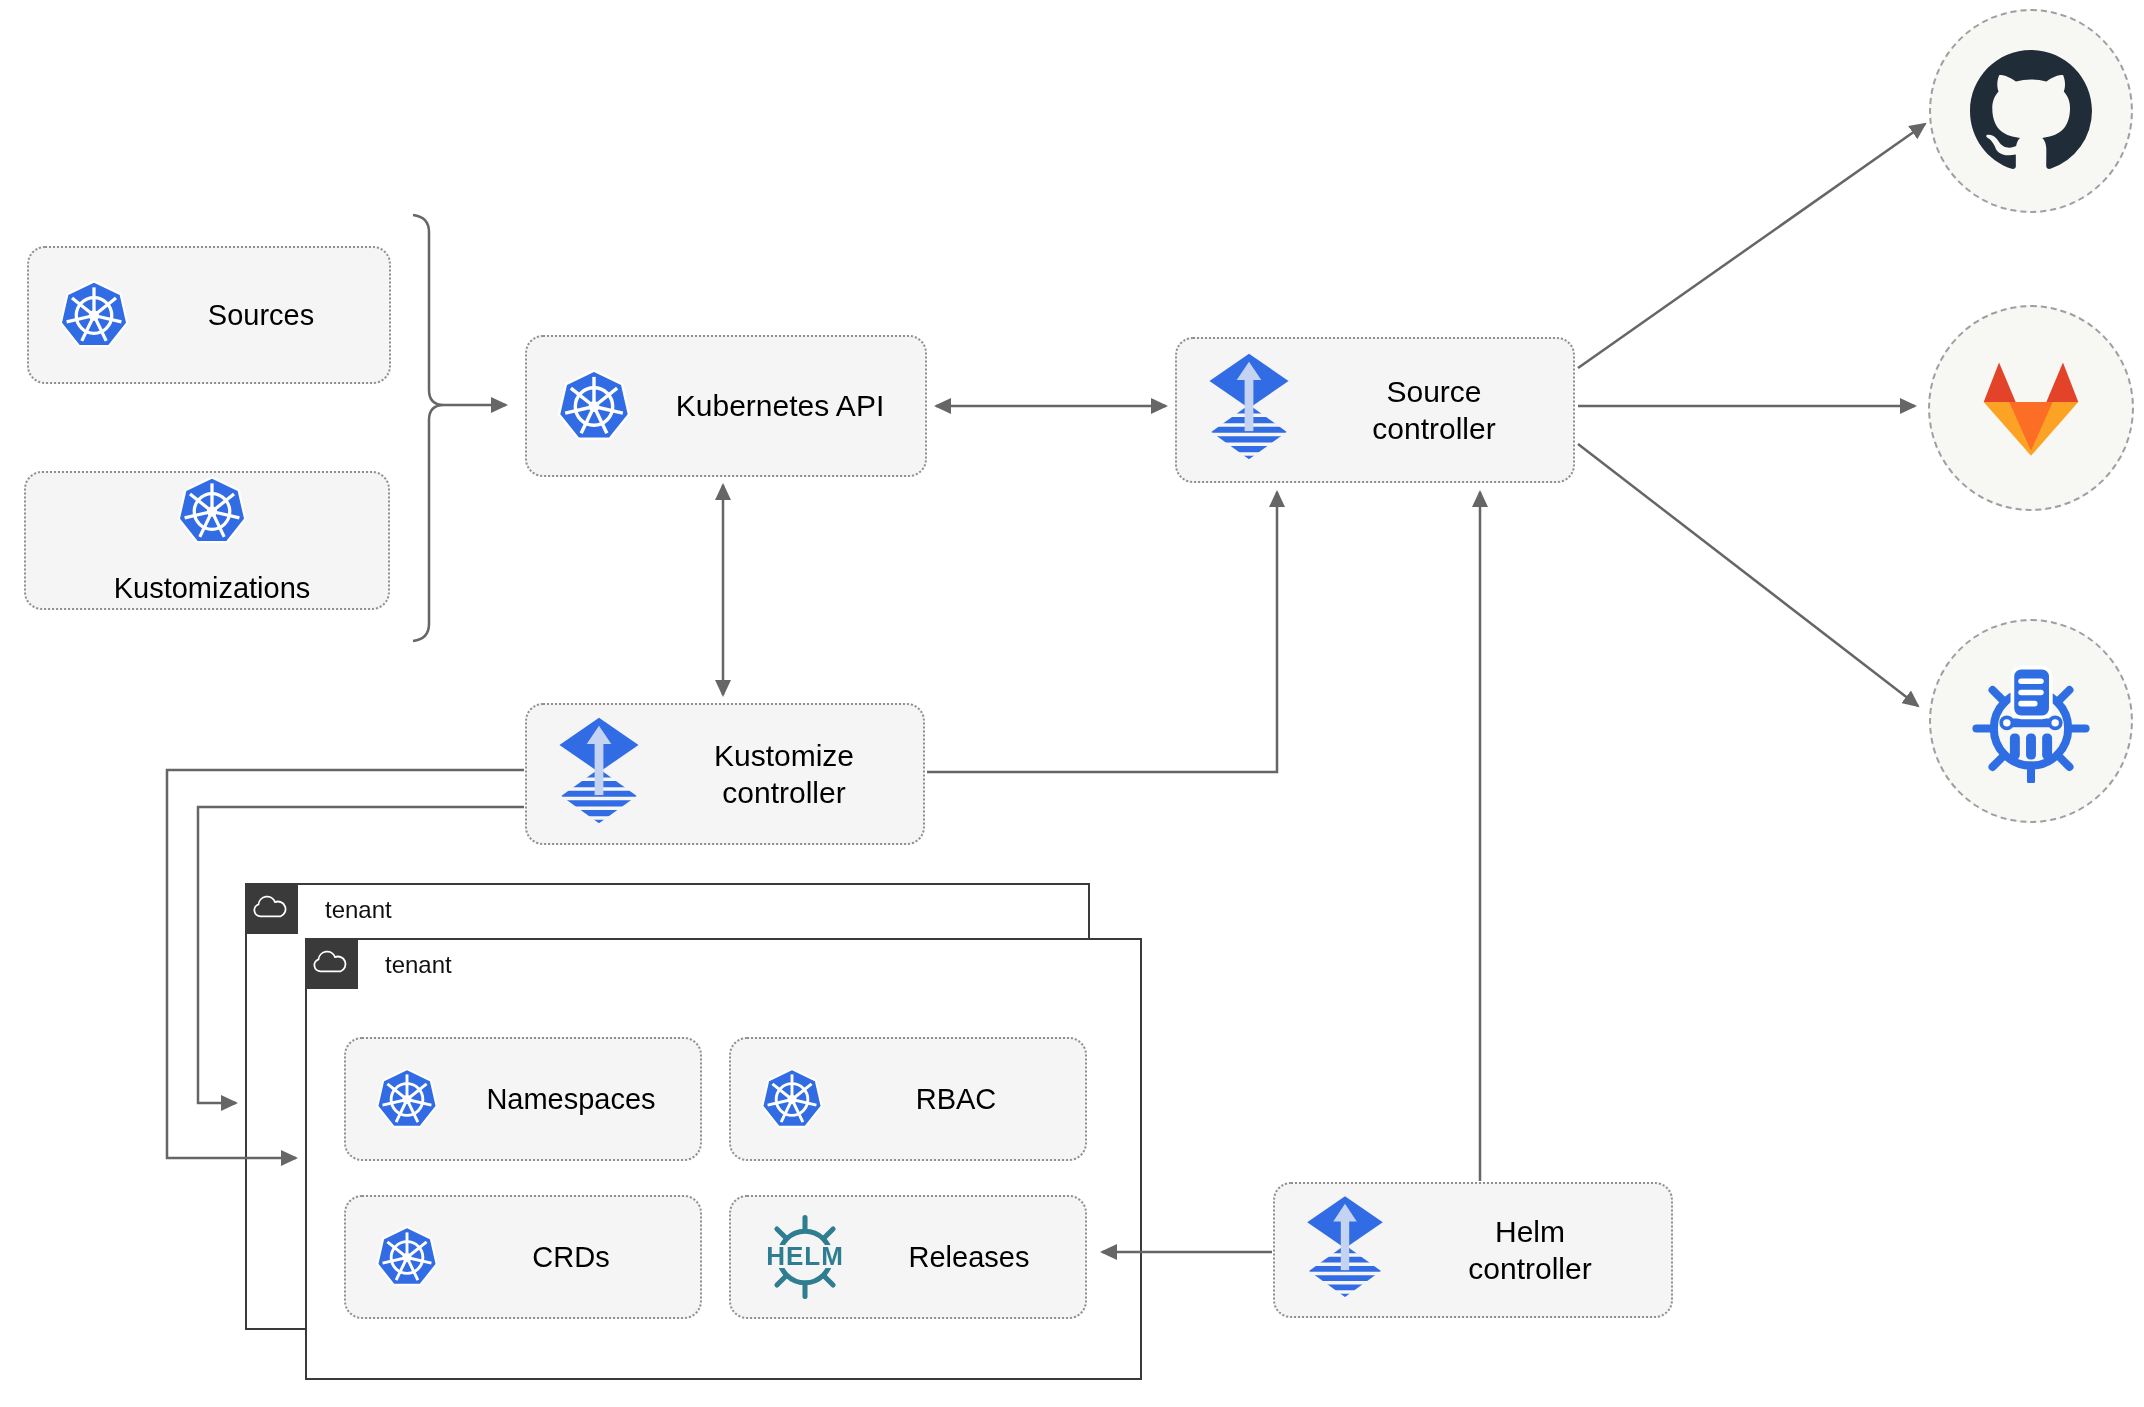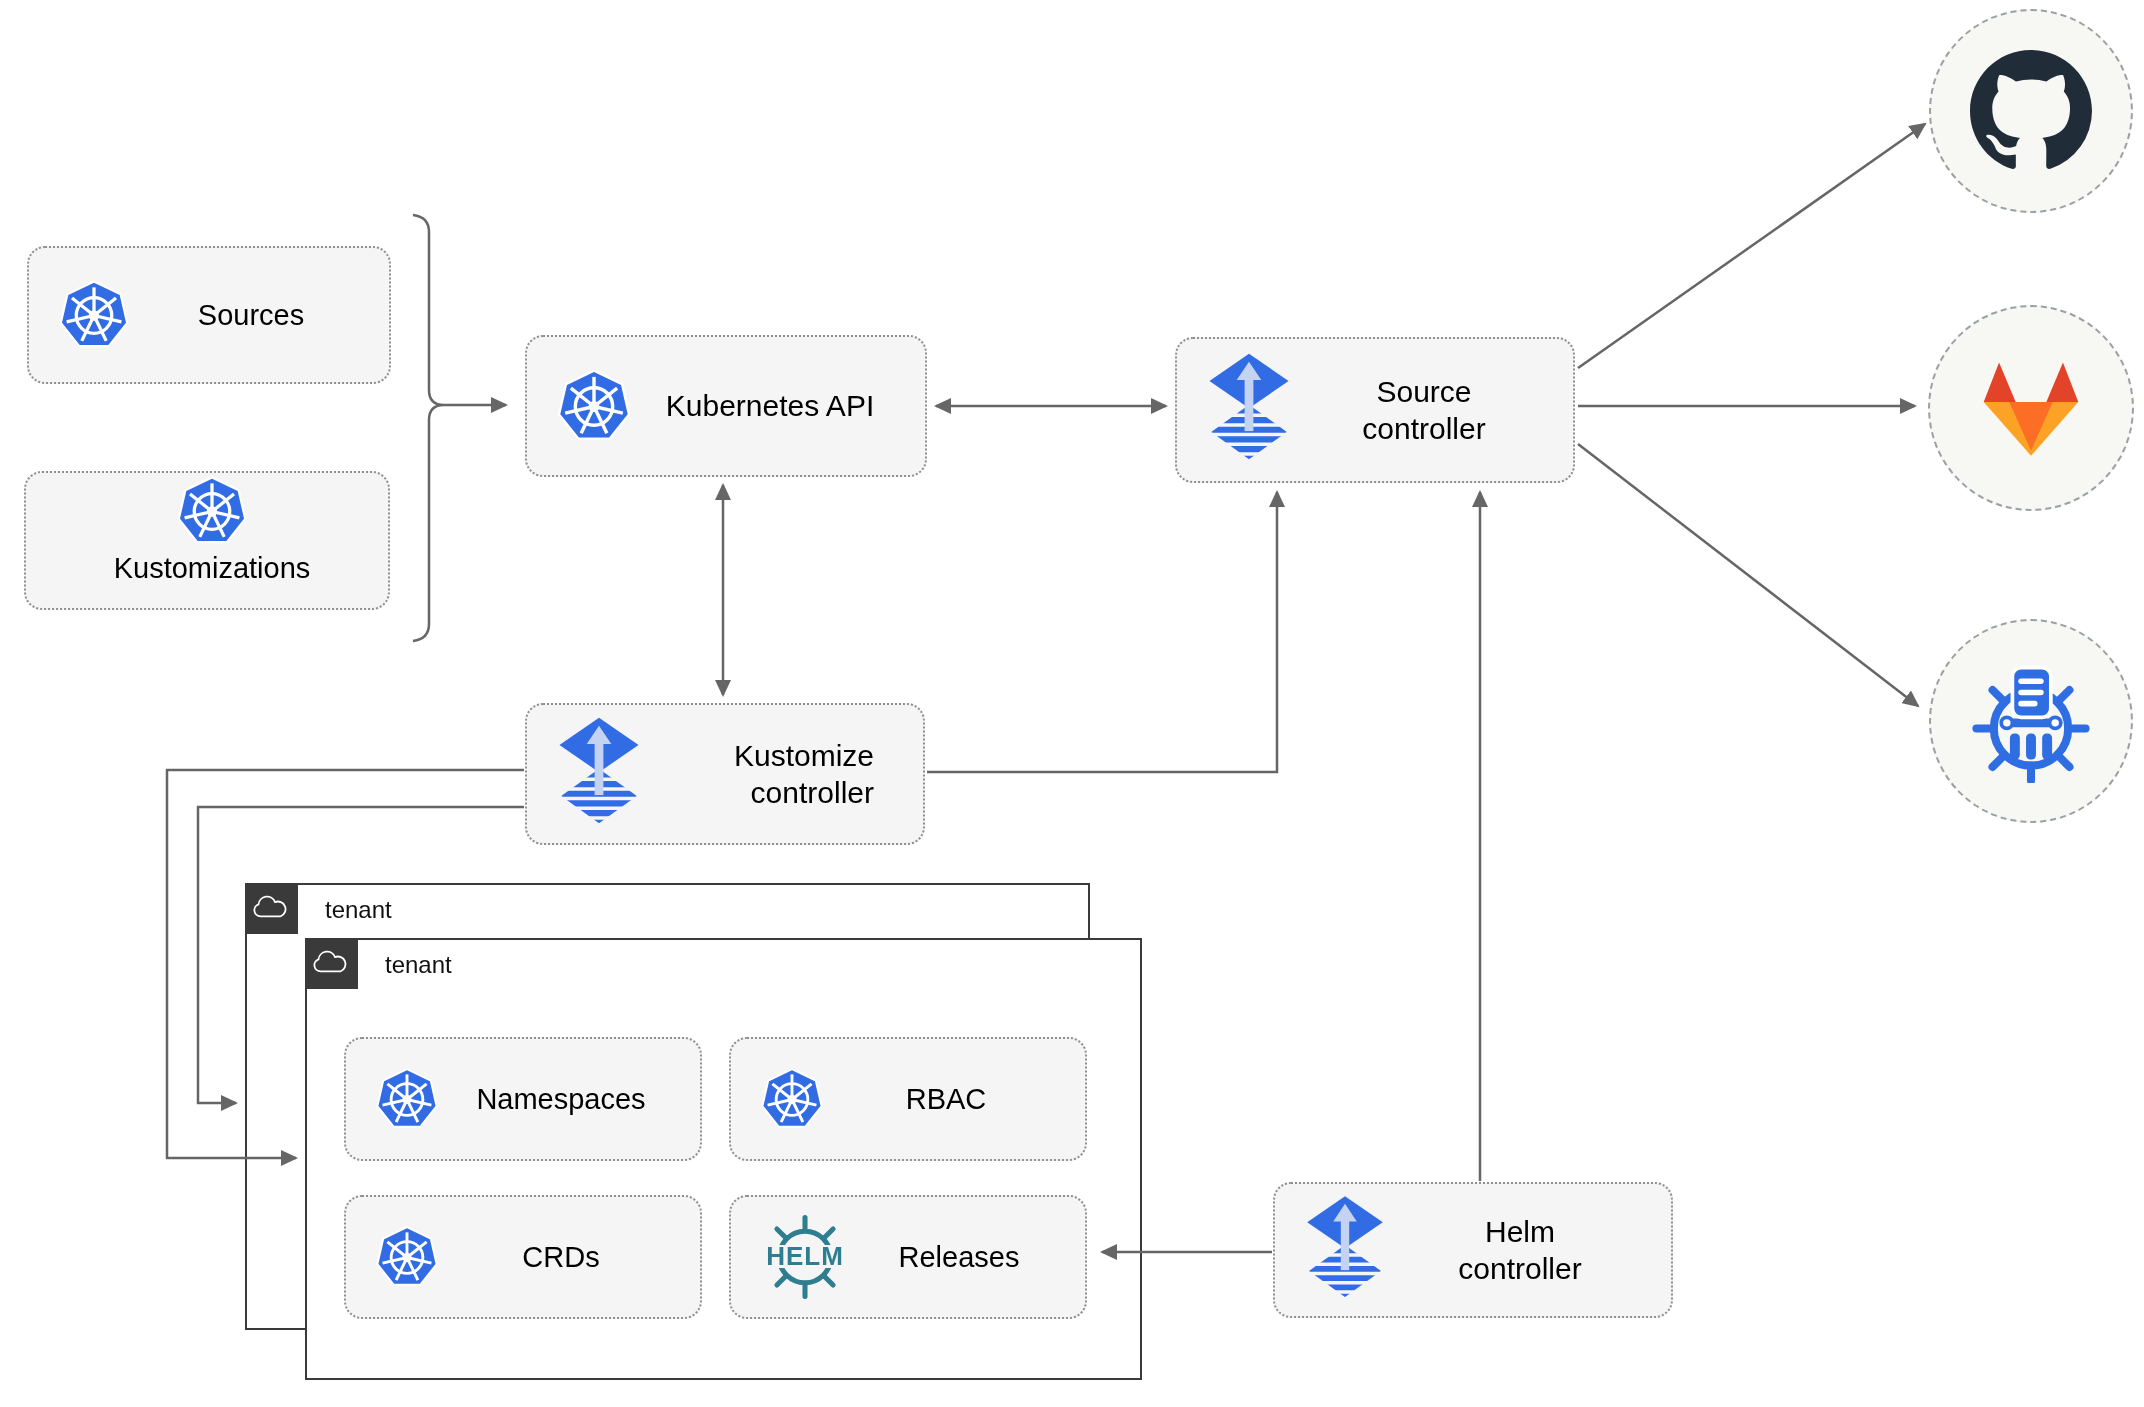--- a/index.html
+++ b/index.html
@@ -13,21 +13,21 @@
   html,body{margin:0;padding:0;background:#fff;}
   .canvas{
     position:relative;width:2144px;height:1407px;background:#fff;overflow:hidden;
     font-family:"Liberation Sans","DejaVu Sans",sans-serif;color:#000;
   }
   .node{
     position:absolute;box-sizing:border-box;
     background:var(--box-fill);
     border:2.5px dotted var(--box-border);
     border-radius:18px;
-    display:flex;align-items:center;gap:0;
+    display:flex;align-items:center;gap:20px;
     padding:0 18px 0 28px;
     z-index:3;
   }
   .nlabel{flex:1;text-align:center;font-size:30px;line-height:1.25;}
   .nlabel.small{font-size:29px;}
   .iconwrap{flex:0 0 auto;display:flex;align-items:center;justify-content:center;position:relative;}
   .tenant{
     position:absolute;box-sizing:border-box;background:#fff;
     border:2.5px solid var(--tenant-dark);
   }
@@ -236,21 +236,21 @@
       </span>
     <span class="nlabel" style="max-width:200px;margin:0 auto;">Source controller</span>
   </div>
 
   <div class="node" style="left:525px;top:703px;width:400px;height:142px;">
     <span class="iconwrap">
       <svg width="88" height="116">
           <use href="#sym-flux"></use>
         </svg>
       </span>
-    <span class="nlabel" style="max-width:200px;margin:0 auto;text-align:right;">Kustomize controller</span>
+    <span class="nlabel" style="max-width:200px;margin:0 auto;">Kustomize controller</span>
   </div>
 
   <div class="node" style="left:1273px;top:1182px;width:400px;height:136px;">
     <span class="iconwrap">
       <svg width="84" height="112">
           <use href="#sym-flux"></use>
         </svg>
       </span>
     <span class="nlabel" style="max-width:170px;margin:1px auto;">Helm controller</span>
   </div>

